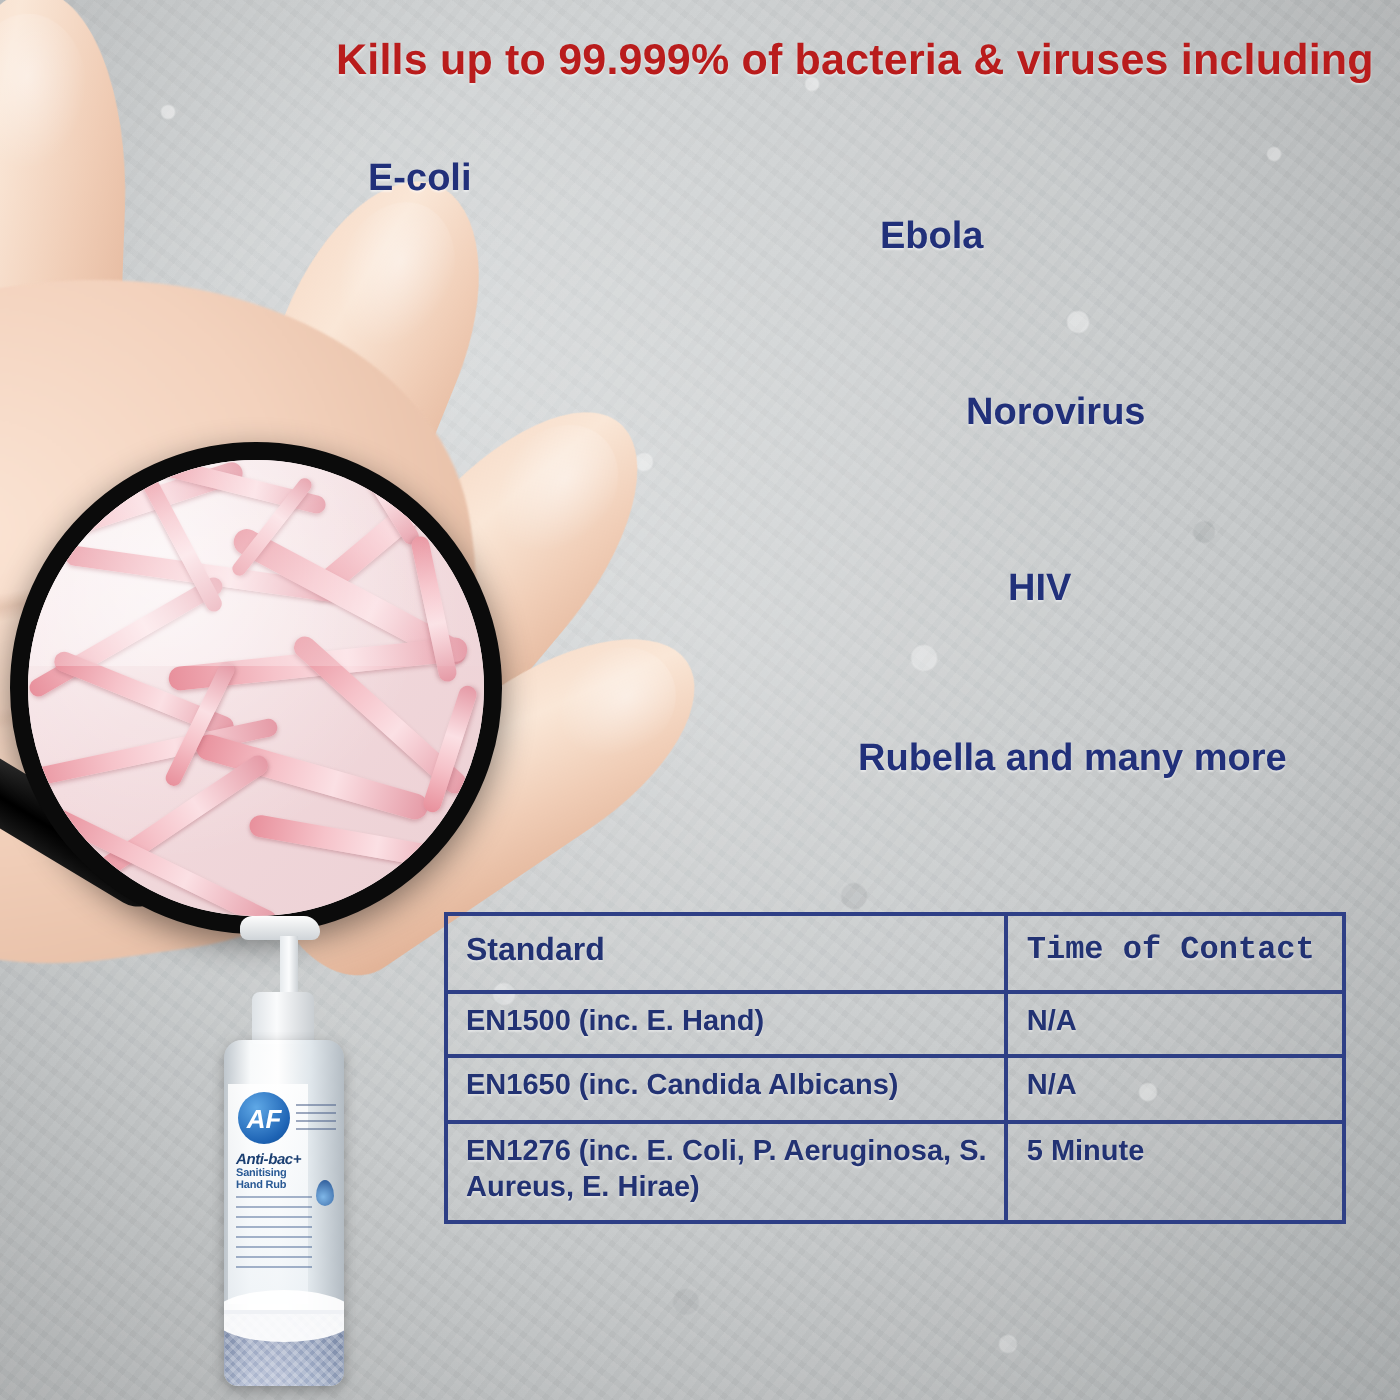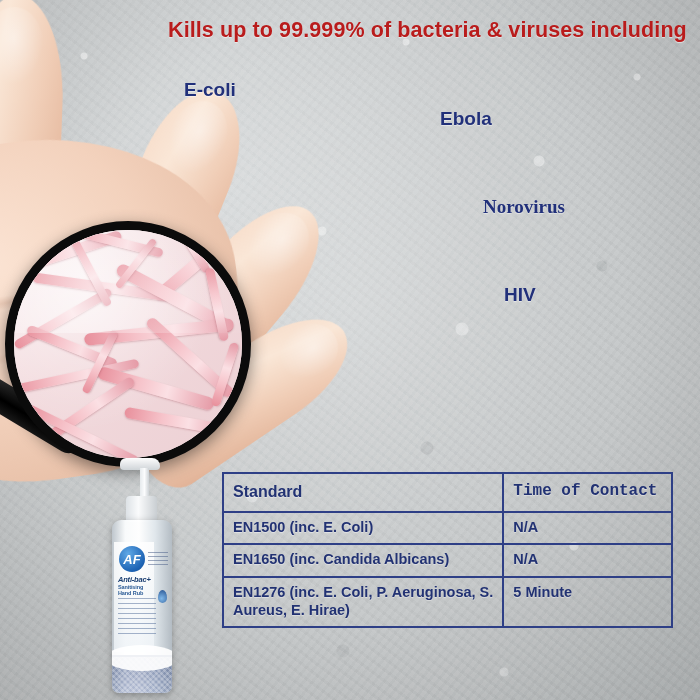--- a/index.html
+++ b/index.html
@@ -121,21 +121,21 @@
     font-size:21.5px;font-weight:bold;color:#b91c1c;letter-spacing:.1px;
     text-shadow:0 1px 1px rgba(255,255,255,.55);
     white-space:nowrap;
   }
   .germ-label{
     position:absolute;font-size:19px;font-weight:bold;color:#21307a;
     text-shadow:0 1px 1px rgba(255,255,255,.5);white-space:nowrap;
   }
   .lb-ecoli{left:136px;top:79px;margin-left:48px;}
   .lb-ebola{left:440px;top:108px;}
-  .lb-noro{left:483px;top:196px;font-family:Liberation Serif, serif;}
+  .lb-noro{left:483px;top:196px;}
   .lb-hiv{left:504px;top:284px;}
   .lb-rubella{left:429px;top:369px;}
 
   
   .bottle{position:absolute;left:104px;top:458px;width:74px;height:235px;}
   .pump-head{position:absolute;left:16px;top:0;width:40px;height:12px;background:linear-gradient(180deg,#fdfdfd,#cfd4d8);border-radius:6px 8px 4px 4px;}
   .pump-neck{position:absolute;left:36px;top:10px;width:9px;height:30px;background:linear-gradient(90deg,#e6eaed,#fbfcfd,#cdd2d6);}
   .pump-collar{position:absolute;left:22px;top:38px;width:31px;height:26px;background:linear-gradient(90deg,#dde2e6,#fafbfc 40%,#c9ced2);border-radius:4px 4px 2px 2px;}
   .bottle-body{
     position:absolute;left:8px;top:62px;width:60px;height:173px;border-radius:9px 9px 7px 7px;
@@ -161,21 +161,21 @@
   .b-base{position:absolute;left:0;bottom:0;width:100%;height:36px;
     background:linear-gradient(180deg,rgba(60,80,130,.55),rgba(90,110,160,.45));
     border-top:2px solid #3a4f86;border-radius:0 0 7px 7px;}
   .b-base::after{content:"";position:absolute;inset:0;
     background:repeating-linear-gradient(45deg,rgba(255,255,255,.22) 0 2px,transparent 2px 4px),
                repeating-linear-gradient(-45deg,rgba(255,255,255,.18) 0 2px,transparent 2px 4px);}
   .b-curve{position:absolute;left:-6px;top:-12px;width:120%;height:26px;background:#fff;border-radius:50%;opacity:.92;}
 
   
   .tbl{
-    position:absolute;left:222px;top:472px;width:451px;
+    position:absolute;left:222px;top:456px;width:451px;
     border:2px solid #2e3f86;border-collapse:collapse;
     background:transparent;
   }
   .tbl td,.tbl th{
     border:2px solid #2e3f86;
     padding:6px 9px 7px 9px;
     color:#223273;font-size:14.5px;font-weight:bold;text-align:left;vertical-align:top;
     line-height:1.22;background:transparent;
     text-shadow:0 1px 1px rgba(255,255,255,.45);
   }
@@ -228,20 +228,21 @@
     </div>
     <div class="mag-gloss"></div>
   </div>
 
   <div class="headline">Kills up to 99.999% of bacteria &amp; viruses including</div>
 
   <div class="germ-label lb-ecoli">E-coli</div>
   <div class="germ-label lb-ebola">Ebola</div>
   <div class="germ-label lb-noro">Norovirus</div>
   <div class="germ-label lb-hiv">HIV</div>
+  <div class="germ-label lb-rubella">Rubella and many more</div>
 
   <div class="bottle">
     <div class="pump-head"></div>
     <div class="pump-neck"></div>
     <div class="pump-collar"></div>
     <div class="bottle-body">
       <div class="b-label">
         <div class="af-logo">AF</div>
         <div class="af-side"></div>
         <div class="b-name">Anti-bac+</div>
@@ -257,21 +258,21 @@
 
   <table class="tbl">
     <thead>
       <tr>
         <th class="col-std">Standard</th>
         <th class="col-time">Time of Contact</th>
       </tr>
     </thead>
     <tbody>
       <tr>
-        <td>EN1500 (inc. E. Coli)</td>
+        <td>EN1500 (inc. E. Hand)</td>
         <td>N/A</td>
       </tr>
       <tr>
         <td>EN1650 (inc. Candida Albicans)</td>
         <td>N/A</td>
       </tr>
       <tr>
         <td>EN1276 (inc. E. Coli, P. Aeruginosa, S. Aureus, E. Hirae)</td>
         <td>5 Minute</td>
       </tr>

